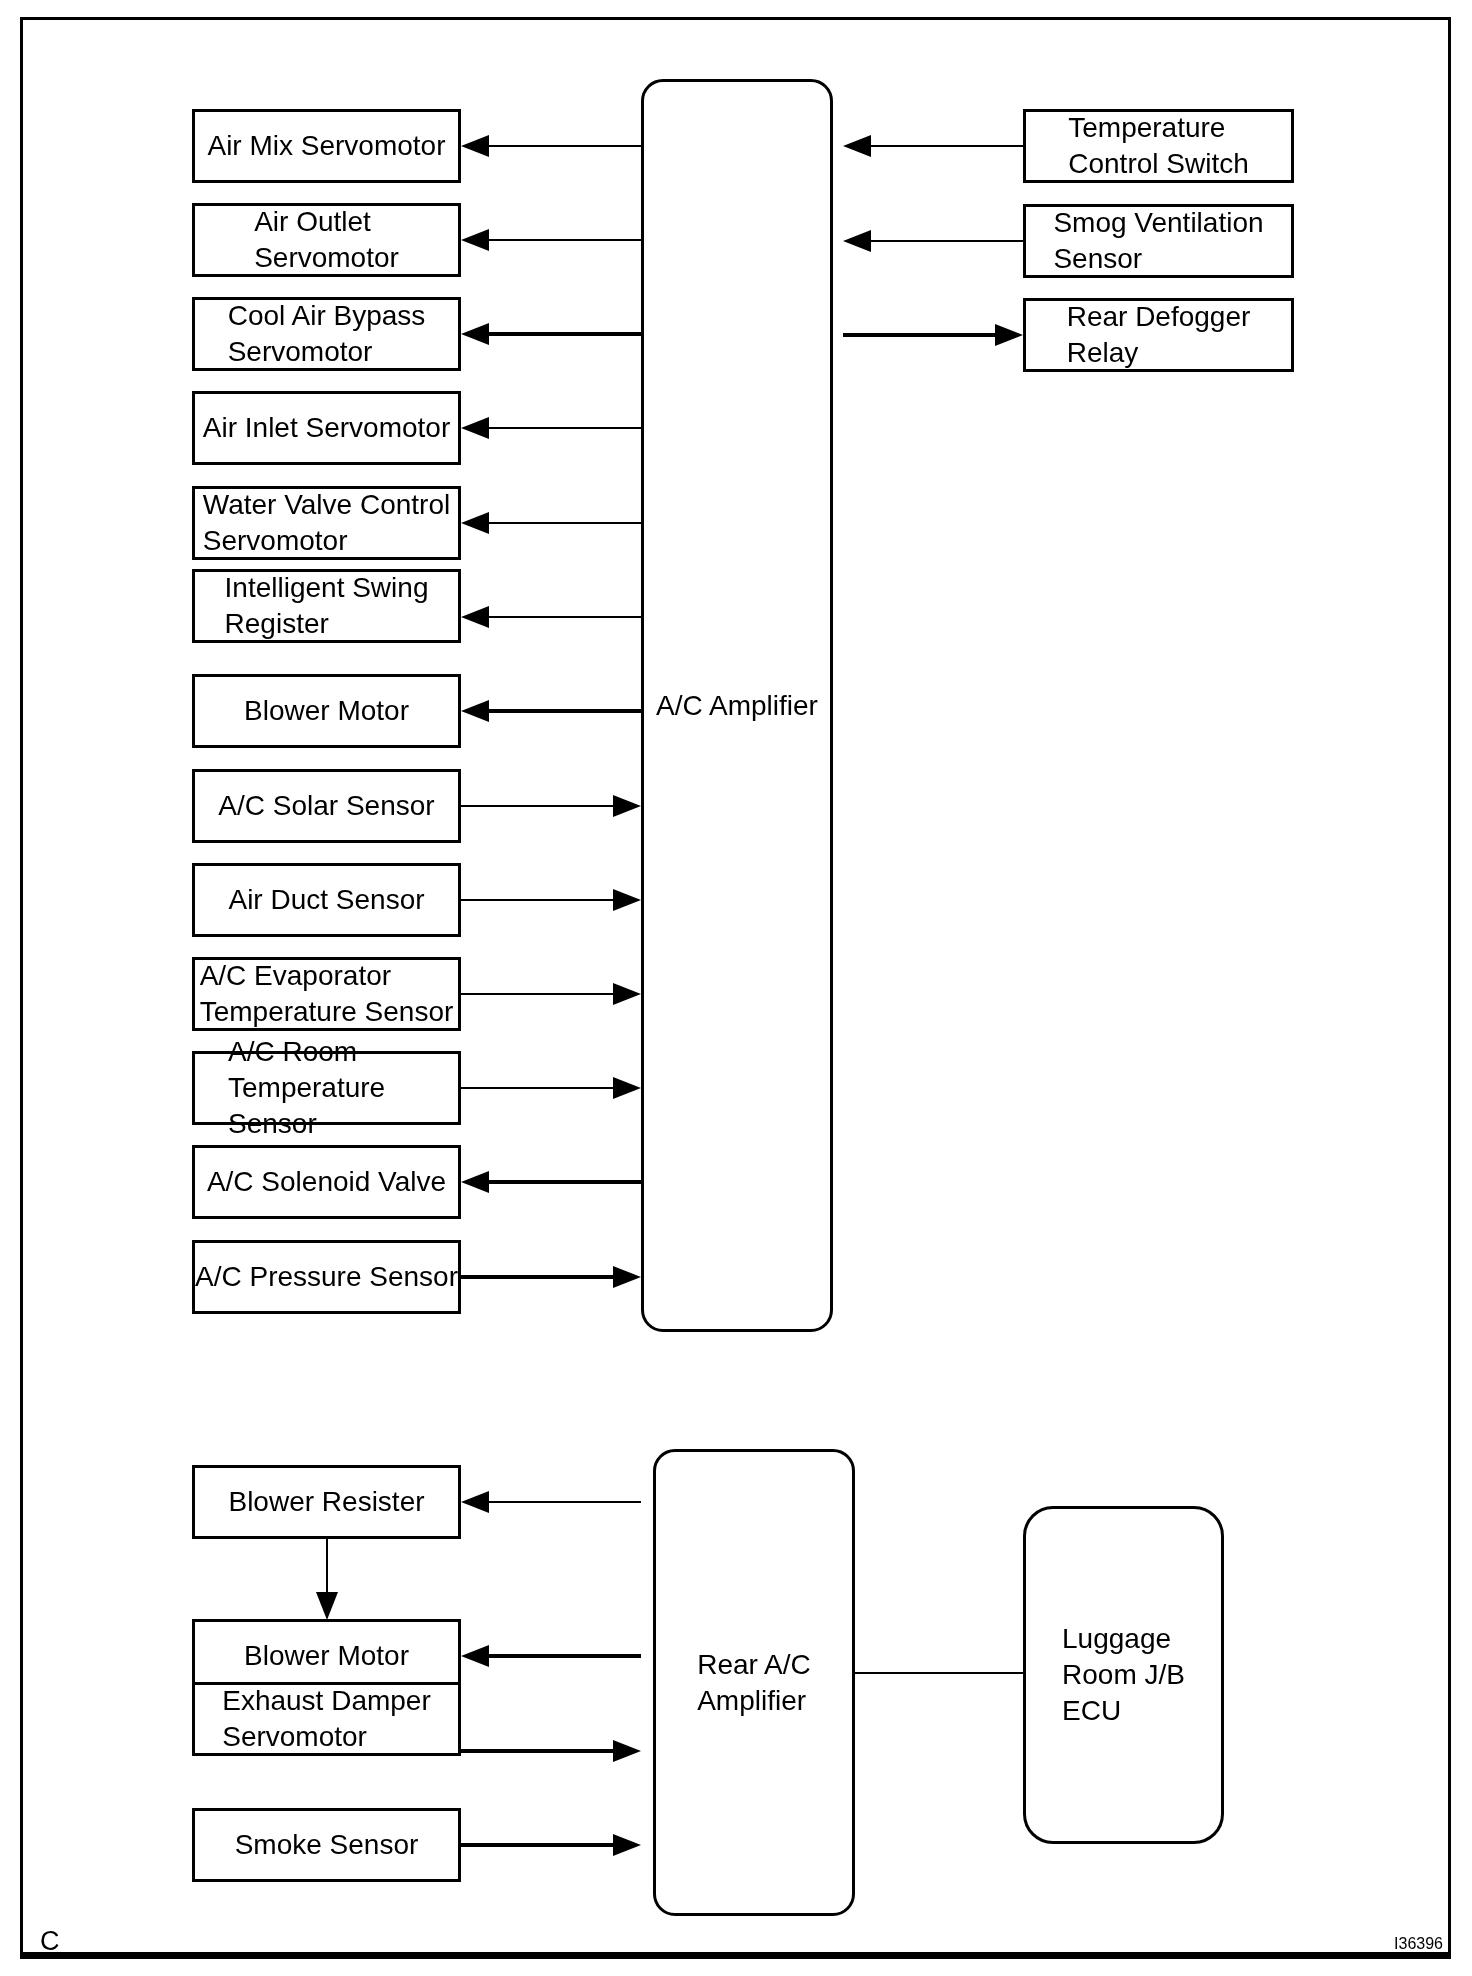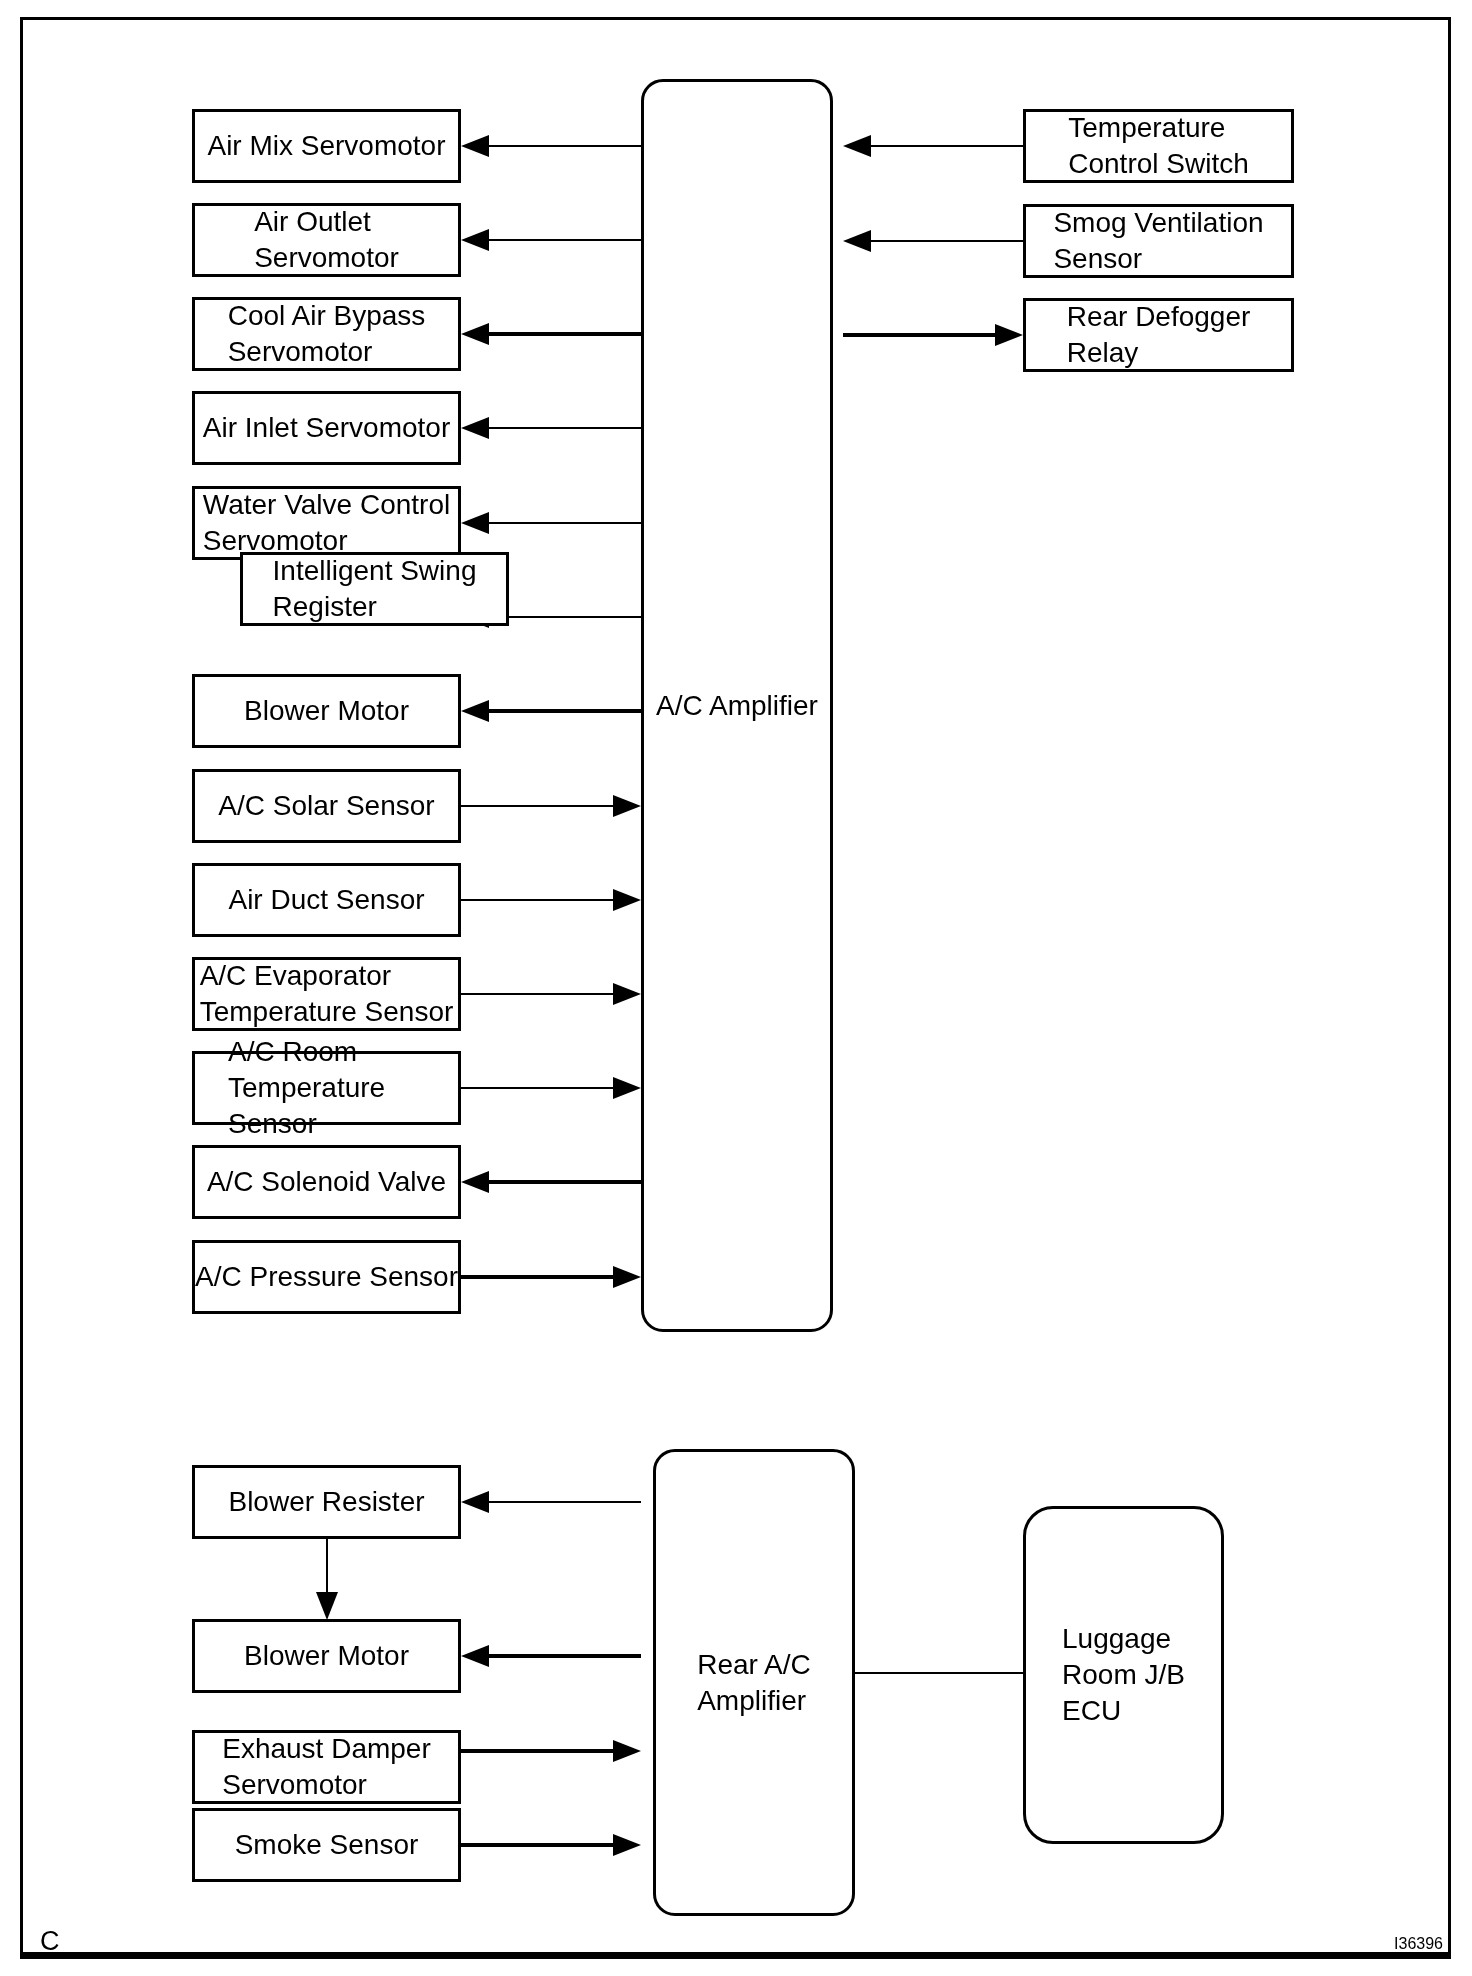--- a/index.html
+++ b/index.html
@@ -136,21 +136,21 @@
 </div>
 
 <div class="box lbox" style="top:109px;"><span>Air Mix Servomotor</span></div>
 <div class="box lbox" style="top:203px;"><span>Air Outlet
 Servomotor</span></div>
 <div class="box lbox" style="top:297px;"><span>Cool Air Bypass
 Servomotor</span></div>
 <div class="box lbox" style="top:391px;"><span>Air Inlet Servomotor</span></div>
 <div class="box lbox" style="top:486px;"><span>Water Valve Control
 Servomotor</span></div>
-<div class="box lbox" style="top:552px;margin-left:48px;"><span>Intelligent Swing
+<div class="box lbox" style="top:569px;"><span>Intelligent Swing
 Register</span></div>
 <div class="box lbox" style="top:674px;"><span>Blower Motor</span></div>
 <div class="box lbox" style="top:769px;"><span>A/C Solar Sensor</span></div>
 <div class="box lbox" style="top:863px;"><span>Air Duct Sensor</span></div>
 <div class="box lbox" style="top:957px;"><span>A/C Evaporator
 Temperature Sensor</span></div>
 <div class="box lbox" style="top:1051px;padding-left:33px;"><span>A/C Room
 Temperature Sensor</span></div>
 <div class="box lbox" style="top:1145px;"><span>A/C Solenoid Valve</span></div>
 <div class="box lbox" style="top:1240px;"><span>A/C Pressure Sensor</span></div>
@@ -162,21 +162,21 @@
 <div class="box rbox" style="top:298px;"><span>Rear Defogger
 Relay</span></div>
 
 <div class="box amp" style="left:641px;top:1449px;width:202px;height:467px;margin-left:12px;">
   <span>Rear A/C
 Amplifier</span>
 </div>
 
 <div class="box lbox" style="top:1465px;"><span>Blower Resister</span></div>
 <div class="box lbox" style="top:1619px;"><span>Blower Motor</span></div>
-<div class="box lbox" style="top:1682px;margin-top:48px;"><span>Exhaust Damper
+<div class="box lbox" style="top:1682px;"><span>Exhaust Damper
 Servomotor</span></div>
 <div class="box lbox" style="top:1808px;"><span>Smoke Sensor</span></div>
 
 <div class="box ecu" style="left:1023px;top:1506px;width:201px;height:338px;">
   <span>Luggage
 Room J/B
 ECU</span>
 </div>
 
 <div class="corner-letter">C</div>

